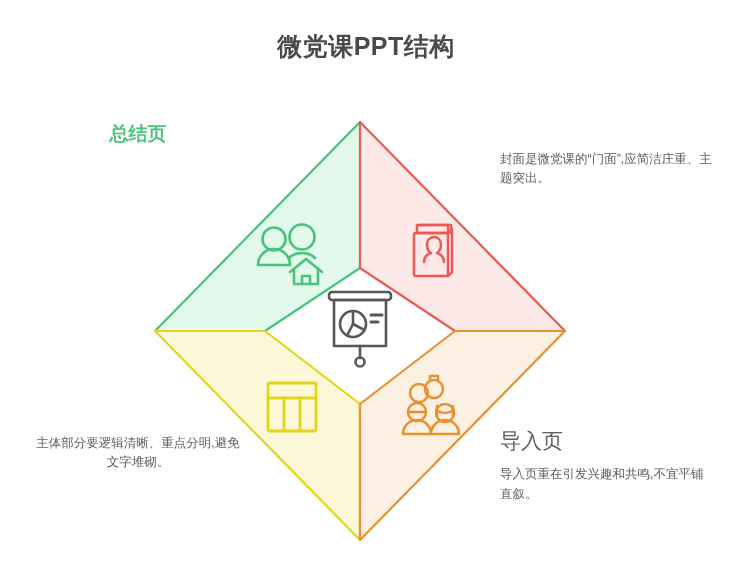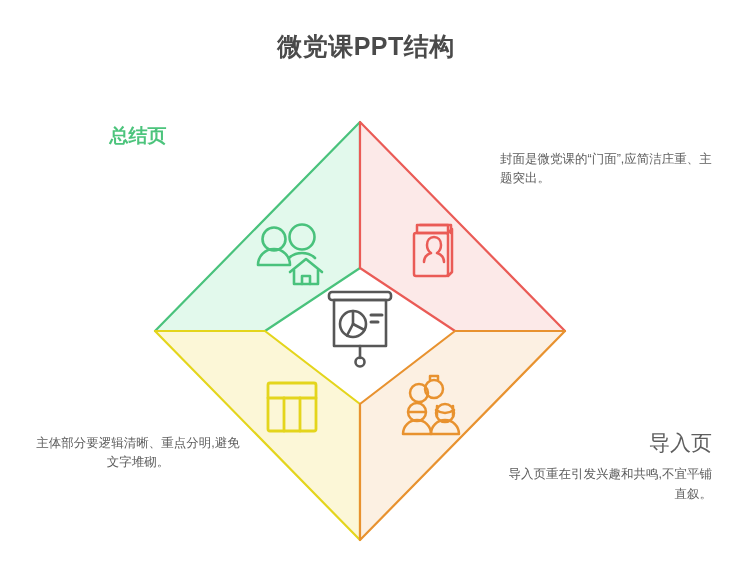--- a/index.html
+++ b/index.html
@@ -41,20 +41,21 @@
   
   .block {
     position: absolute;
     width: 212px;
   }
   .block .heading {
     font-size: 19px;
     font-weight: bold;
     line-height: 1.25;
     margin: 0 0 9px 0;
+    font-family: Liberation Mono, monospace;
   }
   .block .body {
     font-size: 12.5px;
     line-height: 1.55;
     color: #5c5c5c;
     margin: 0;
   }
 
   .block-summary {
     left: 32px;
@@ -73,21 +74,21 @@
   .block-main {
     left: 32px;
     top: 434px;
     text-align: center;
   }
   .block-main .heading { color: #e8d41e; }
 
   .block-intro {
     left: 500px;
     top: 430px;
-    text-align: right;
+    text-align: left;
   }
   .block-intro .heading { color: #5e5e5e; font-weight: normal; font-size: 21px; }
 </style>
 </head>
 <body>
 
 <div id="page-title">微党课PPT结构</div>
 
 <div class="diagram">
 

